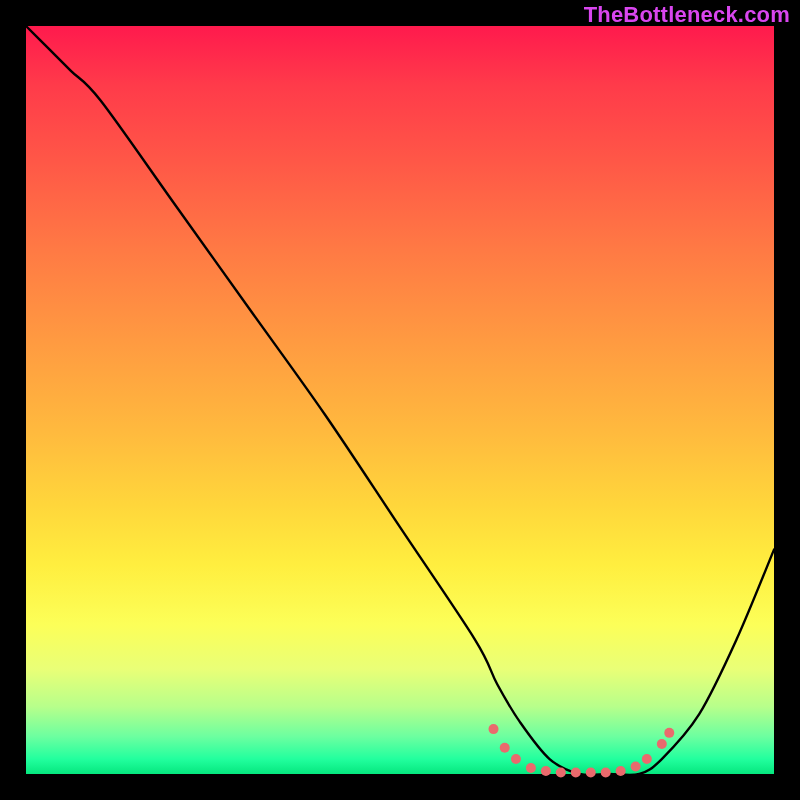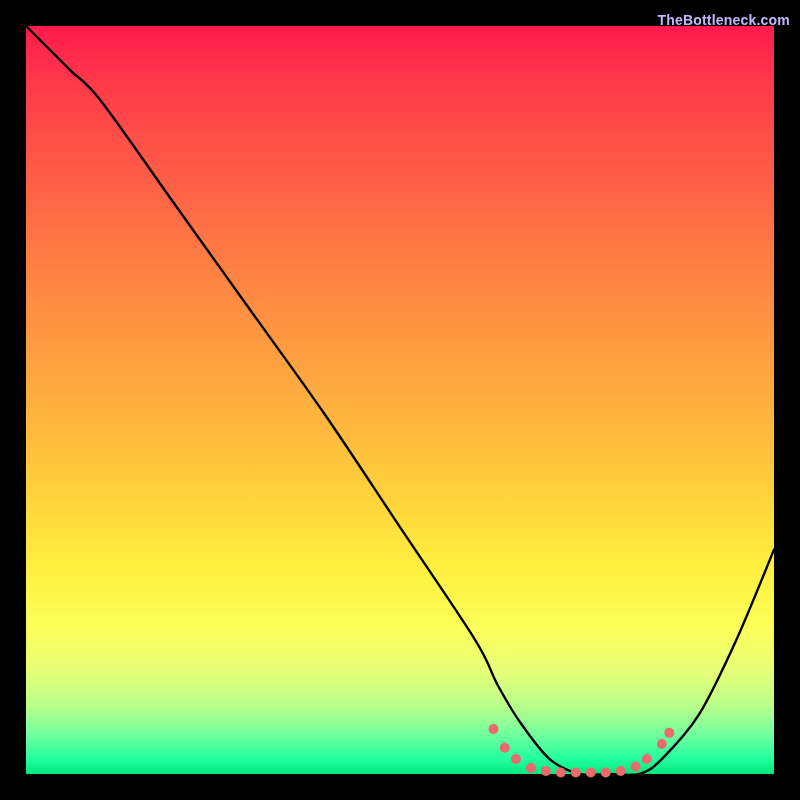--- a/index.html
+++ b/index.html
@@ -12,24 +12,24 @@
     font-family: Arial, Helvetica, sans-serif;
   }
   .frame {
     position: relative;
     width: 800px;
     height: 800px;
     background: #000;
   }
   .watermark {
     position: absolute;
-    top: 12px;
+    top: 2px;
     right: 10px;
-    color: #c4b5fd;
-    font-size: 14px;
+    color: #d946ef;
+    font-size: 22px;
     font-weight: bold;
     letter-spacing: 0.2px;
     z-index: 5;
   }
   .plot-area {
     position: absolute;
     left: 26px;
     top: 26px;
     width: 748px;
     height: 748px;

